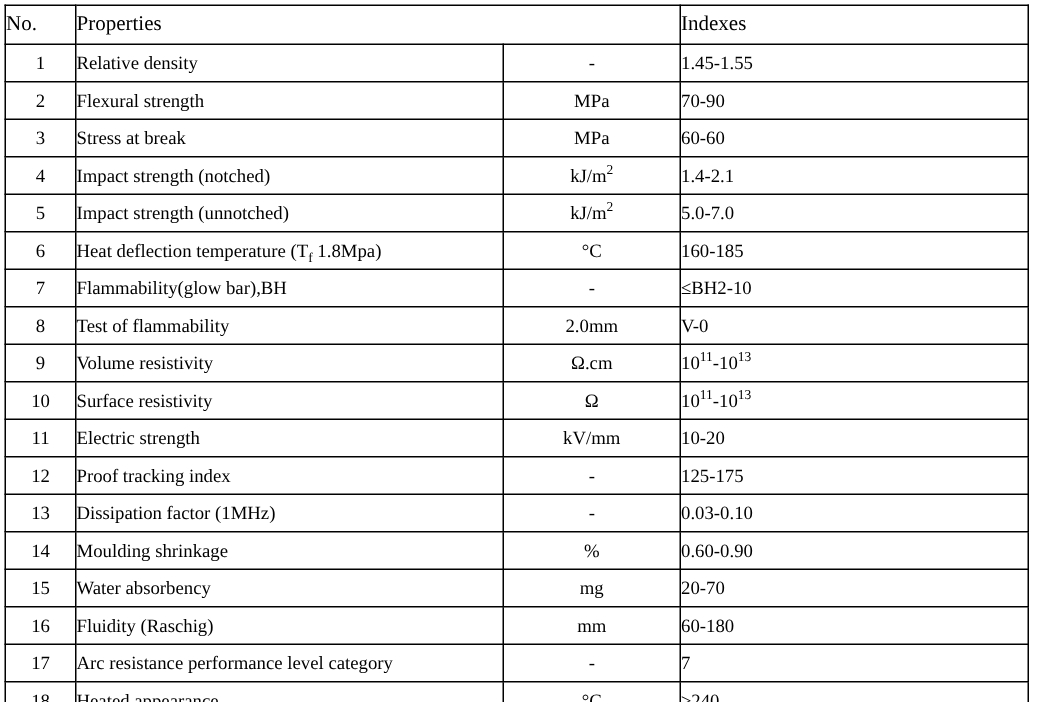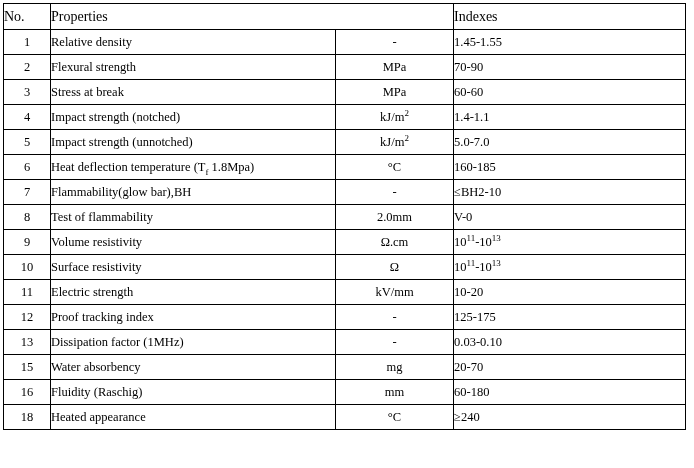--- a/index.html
+++ b/index.html
@@ -99,21 +99,21 @@
         <tr>
           <td class="no">3</td>
           <td class="prop">Stress at break</td>
           <td class="unit"><span class="u-underline">MPa</span></td>
           <td class="idx">60-60</td>
         </tr>
         <tr>
           <td class="no">4</td>
           <td class="prop">Impact strength (notched)</td>
           <td class="unit"><span class="u-underline">kJ/m</span><sup>2</sup></td>
-          <td class="idx">1.4-1.1</td>
+          <td class="idx">1.4-2.1</td>
         </tr>
         <tr>
           <td class="no">5</td>
           <td class="prop">Impact strength (unnotched)</td>
           <td class="unit"><span class="u-underline">kJ/m</span><sup>2</sup></td>
           <td class="idx">5.0-7.0</td>
         </tr>
         <tr>
           <td class="no">6</td>
           <td class="prop">Heat deflection temperature (<span class="u-underline">T</span><sub>f</sub> 1.8Mpa)</td>
@@ -156,32 +156,44 @@
           <td class="unit">-</td>
           <td class="idx">125-175</td>
         </tr>
         <tr>
           <td class="no">13</td>
           <td class="prop">Dissipation factor (1MHz)</td>
           <td class="unit">-</td>
           <td class="idx">0.03-0.10</td>
         </tr>
         <tr>
+          <td class="no">14</td>
+          <td class="prop">Moulding shrinkage</td>
+          <td class="unit">%</td>
+          <td class="idx">0.60-0.90</td>
+        </tr>
+        <tr>
           <td class="no">15</td>
           <td class="prop">Water absorbency</td>
           <td class="unit">mg</td>
           <td class="idx">20-70</td>
         </tr>
         <tr>
           <td class="no">16</td>
           <td class="prop">Fluidity (<span class="u-underline">Raschig</span>)</td>
           <td class="unit">mm</td>
           <td class="idx">60-180</td>
         </tr>
         <tr>
+          <td class="no">17</td>
+          <td class="prop">Arc resistance performance level category</td>
+          <td class="unit">-</td>
+          <td class="idx">7</td>
+        </tr>
+        <tr>
           <td class="no">18</td>
           <td class="prop">Heated appearance</td>
           <td class="unit"><span class="u-underline">°C</span></td>
           <td class="idx">≥240</td>
         </tr>
       </tbody>
   </table>
 </div>
 
 </body></html>

